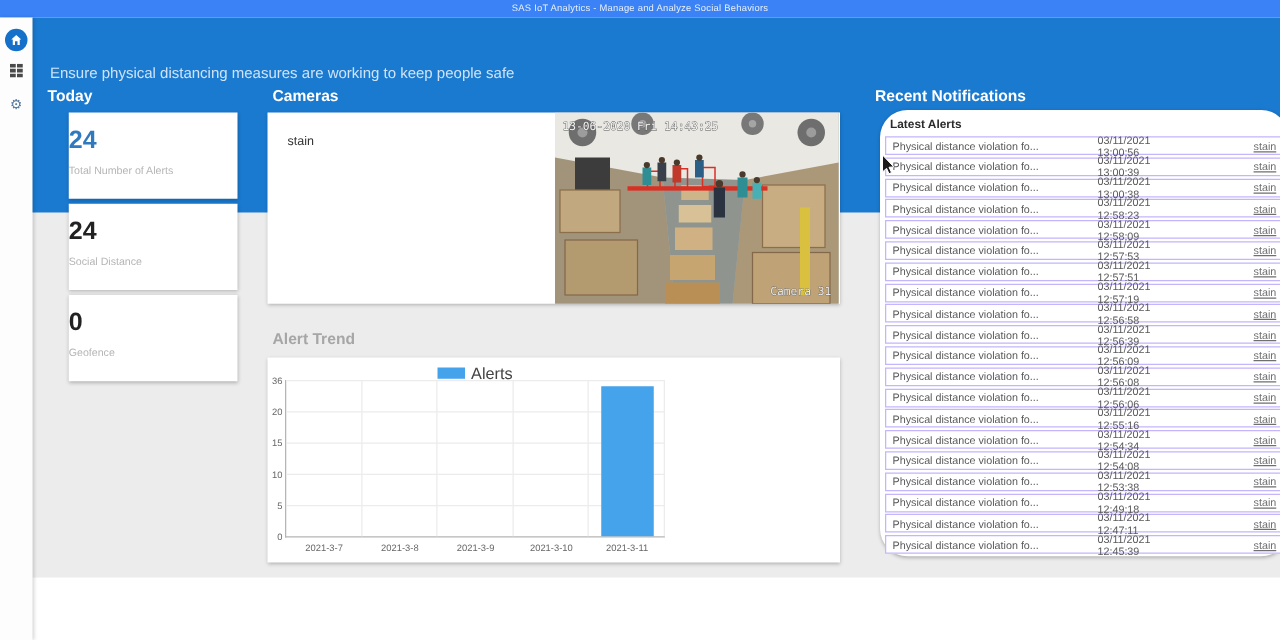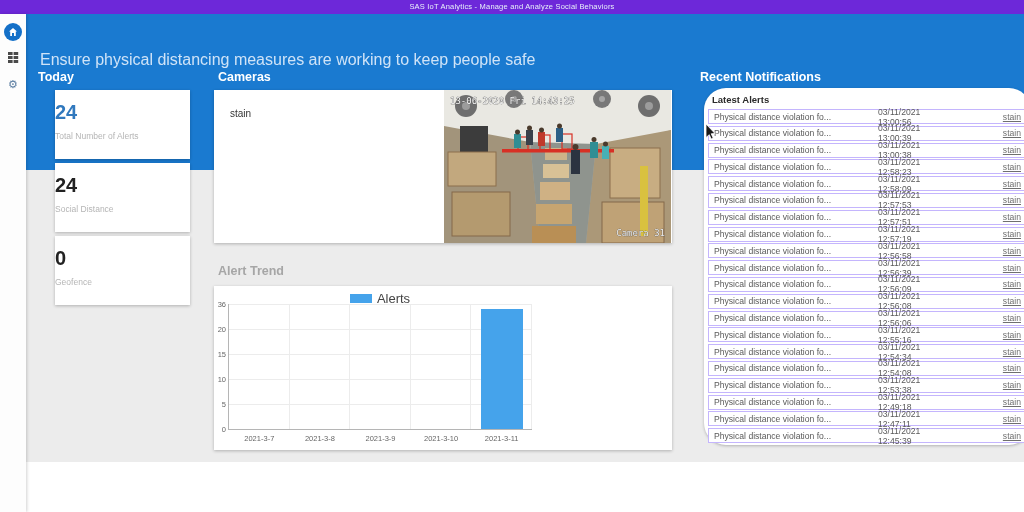--- a/index.html
+++ b/index.html
@@ -1,31 +1,31 @@
 <!DOCTYPE html>
 <html><head>
 <meta charset="utf-8">
 <style>
   * { margin:0; padding:0; box-sizing:border-box; }
   html,body { width:1024px; height:512px; background:#fff; overflow:hidden; }
   body { font-family:"Liberation Sans", sans-serif; }
   .app { position:relative; width:1024px; height:512px; background:#fff; }
 
-  .topbar { position:absolute; left:0; top:0; width:1024px; height:14px; background:#6d28d9;
+  .topbar { position:absolute; left:0; top:0; width:1024px; height:14px; background:#3b82f6;
             color:#e8f1fa; font-size:7.5px; text-align:center; line-height:14px; letter-spacing:.2px; }
   .content-bg { position:absolute; left:26px; top:14px; width:998px; height:448px; background:#ececec; }
   .hero { position:absolute; left:0; top:14px; width:1024px; height:156px; background:#1a7ad0; }
 
   .sidebar { position:absolute; left:0; top:14px; width:26px; height:498px; background:#fdfdfd;
              box-shadow:1px 0 3px rgba(0,0,0,.18); z-index:6; display:flex; flex-direction:column; align-items:center; padding-top:8px; }
   .side-btn { width:20px; height:20px; margin-bottom:6px; display:flex; align-items:center; justify-content:center; cursor:pointer; }
   .home-circle { width:18px; height:18px; border-radius:50%; background:#1470c8; display:flex; align-items:center; justify-content:center; }
 
   .page-title { position:absolute; left:38px; top:26px; color:#fff; font-size:19px; font-weight:bold; z-index:2; }
-  .page-subtitle { position:absolute; left:40px; top:51px; color:#cfe3f7; font-size:16px; z-index:2; }
+  .page-subtitle { position:absolute; left:40px; top:51px; color:#cfe3f7; font-size:12px; z-index:2; }
 
   .section-heading { position:absolute; color:#fff; font-size:12.5px; font-weight:bold; z-index:2; }
   .panel { position:absolute; background:#fff; box-shadow:0 1px 3px rgba(0,0,0,.25); z-index:3; }
 
   
   .card { position:absolute; left:55px; width:135px; height:69px; background:#fff;
           box-shadow:0 1px 3px rgba(0,0,0,.25); z-index:3; text-align:left; }
   .card .val { font-size:20px; font-weight:bold; margin-top:11px; }
   .card .lbl { font-size:8.5px; color:#b5b5b5; margin-top:7px; }
 

